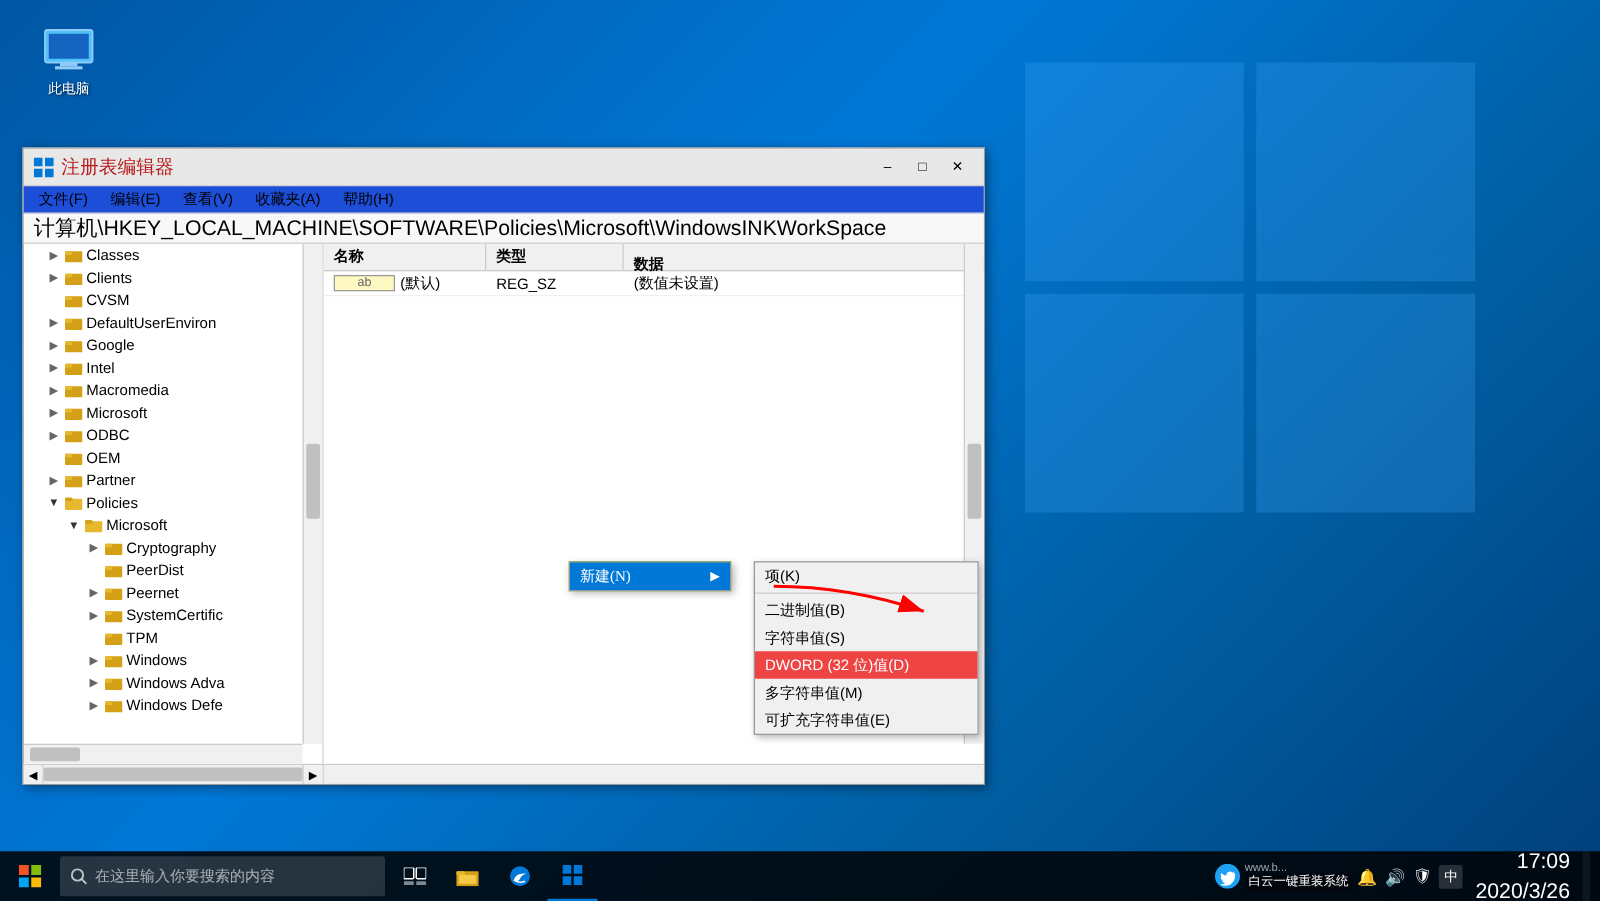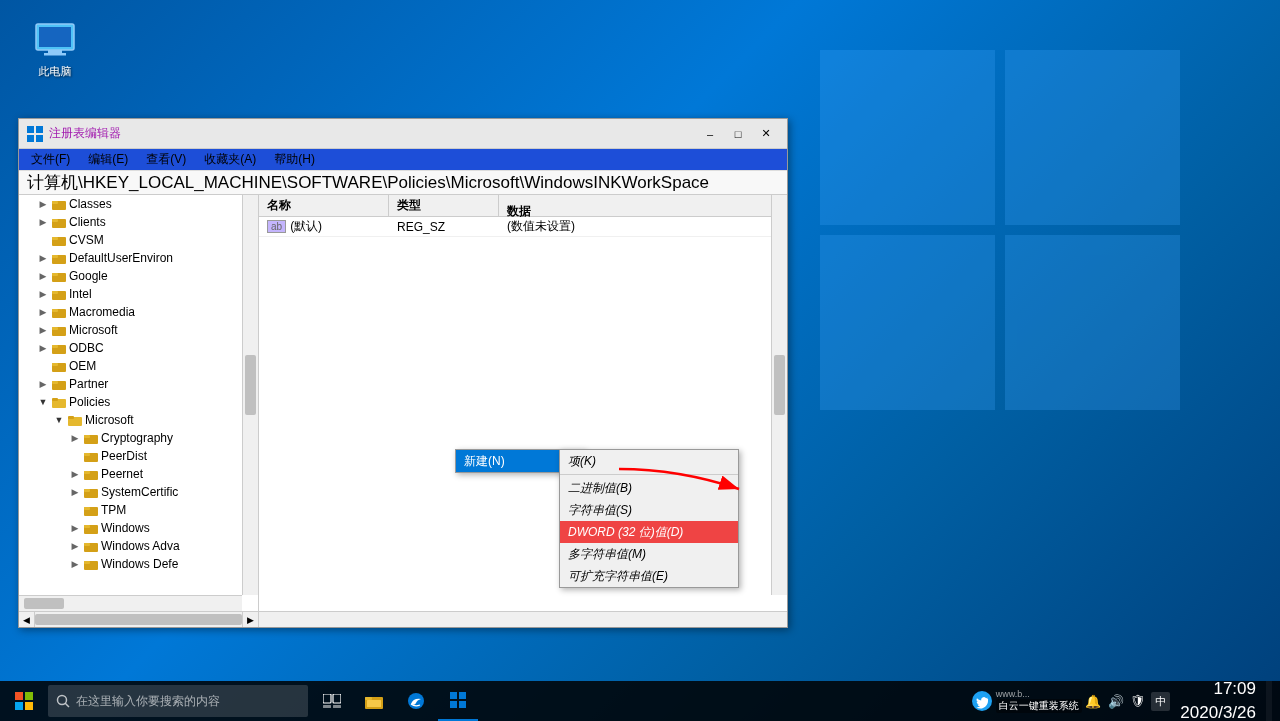--- a/index.html
+++ b/index.html
@@ -99,22 +99,22 @@
     .title-bar-icon {
       width: 16px;
       height: 16px;
       margin-right: 6px;
       display: flex;
       align-items: center;
       justify-content: center;
     }
     .title-bar-text {
       flex: 1;
-      font-size: 12px;
-      color: #a21caf;
+      font-size: 15px;
+      color: #b91c1c;
     }
     .title-bar-buttons {
       display: flex;
       gap: 2px;
     }
     .tb-btn {
       width: 26px;
       height: 22px;
       display: flex;
       align-items: center;
@@ -298,20 +298,21 @@
     
     .context-menu {
       position: absolute;
       top: 330px;
       left: 436px;
       background: #84cc16;
       border: 1px solid #999;
       box-shadow: 2px 2px 6px rgba(0,0,0,0.3);
       z-index: 100;
       min-width: 130px;
+      font-family: Liberation Serif, serif;
     }
     .ctx-item {
       height: 22px;
       display: flex;
       align-items: center;
       padding: 0 8px;
       font-size: 12px;
       color: #000;
       cursor: pointer;
       white-space: nowrap;
@@ -324,27 +325,26 @@
     .ctx-divider {
       height: 1px;
       background: #ccc;
       margin: 2px 0;
     }
 
     
     .submenu {
       position: absolute;
       top: 330px;
-      left: 540px;
+      left: 584px;
       background: #f0f0f0;
       border: 1px solid #999;
       box-shadow: 2px 2px 6px rgba(0,0,0,0.3);
       z-index: 101;
       min-width: 180px;
-      font-style: italic;
     }
 
     
     .bottom-scroll-area {
       height: 16px;
       border-top: 1px solid #ccc;
       display: flex;
       background: #f0f0f0;
     }
     .bottom-scroll-left {
@@ -730,21 +730,21 @@
       <div class="content-pane">
 
         <div class="content-header">
           <div class="content-col name">名称</div>
           <div class="content-col type">类型</div>
           <div class="content-col data">数据</div>
         </div>
 
         <div class="content-row">
           <div class="content-cell name">
-            <span style="font-size:10px;color:#666;border:1px solid #999;padding:0 3px;background:#c4b5fd;">ab</span>
+            <span style="font-size:10px;color:#666;border:1px solid #999;padding:0 18px;background:#fef9c3;">ab</span>
             <span>(默认)</span>
           </div>
           <div class="content-cell type">REG_SZ</div>
           <div class="content-cell data">(数值未设置)</div>
         </div>
 
         <div class="v-scrollbar">
           <div class="scrollbar-thumb"></div>
         </div>
       </div>

